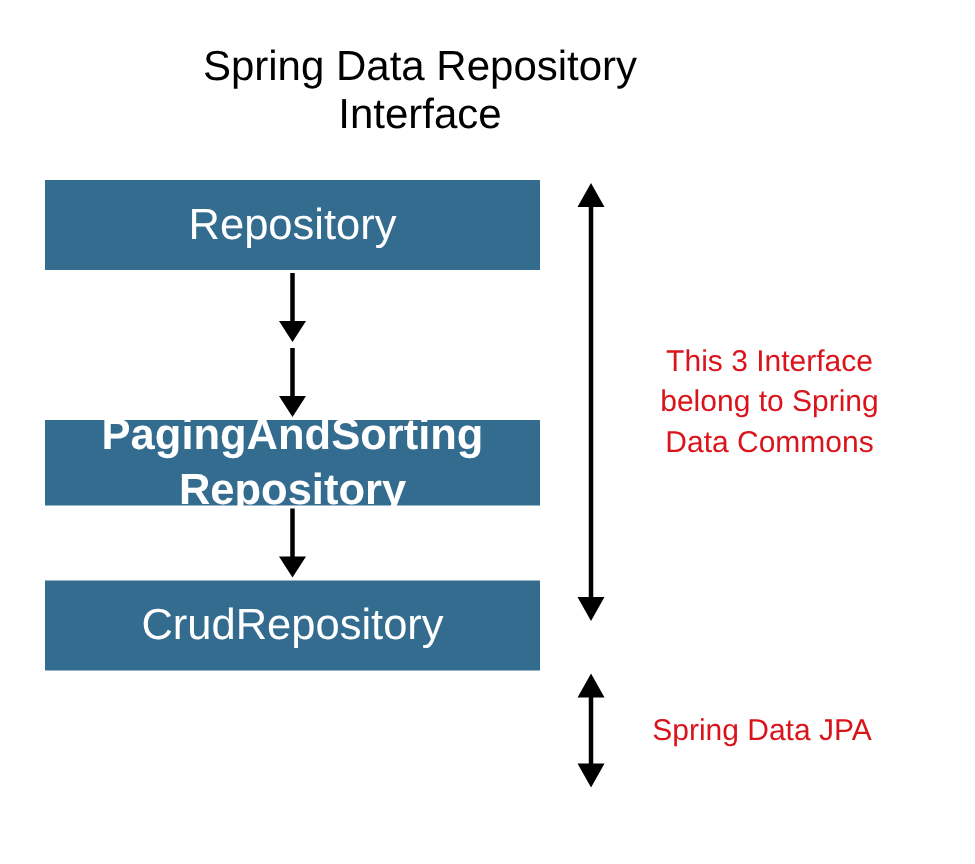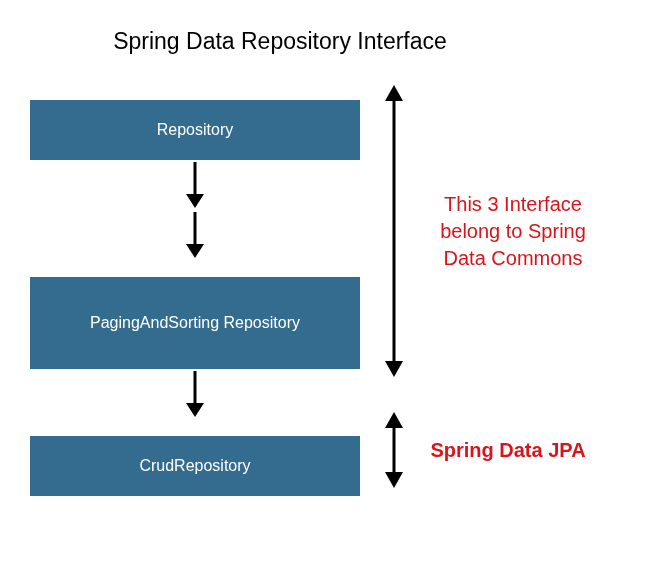--- a/index.html
+++ b/index.html
@@ -5,52 +5,51 @@
     * { box-sizing: border-box; margin: 0; padding: 0; }
     body {
       width: 650px;
       height: 576px;
       background: #ffffff;
       font-family: "Segoe UI", "Helvetica Neue", Arial, sans-serif;
       position: relative;
       padding: 20px 30px;
     }
     .title {
-      font-size: 23px;
+      font-size: 28px;
       font-weight: 500;
       color: #000;
       text-align: center;
       margin: 8px 0 28px 60px;
       width: 380px;
     }
     .diagram-area {
       position: relative;
       display: flex;
       flex-direction: row;
     }
     .boxes-col {
       display: flex;
       flex-direction: column;
       align-items: center;
     }
     .box {
       width: 330px;
       background: #336c8f;
       color: #fff;
-      font-size: 16px;
+      font-size: 29px;
       font-weight: 400;
       display: flex;
       align-items: center;
       justify-content: center;
       text-align: center;
       line-height: 1.25;
-      margin-top: 17px;
     }
     .box-single { height: 60px; }
-    .box-double { height: 92px; padding: 8px 2px; }
+    .box-double { height: 57px; padding: 8px 2px; font-weight: bold; }
     .connector {
       display: flex;
       align-items: center;
       justify-content: center;
       height: 50px;
     }
     .right-col {
       position: absolute;
       left: 348px;
       top: 0;
@@ -128,21 +127,21 @@
       <svg class="bracket-svg" width="32" height="296">
         <line x1="16" y1="16" x2="16" y2="280" stroke="#000" stroke-width="3"></line>
         <polygon points="16,2 7,18 25,18" fill="#000"></polygon>
         <polygon points="16,294 7,278 25,278" fill="#000"></polygon>
       </svg>
       <div class="annotation">This 3 Interface belong to Spring Data Commons</div>
     </div>
 
     <div style="height:32px;"></div>
 
-    <div class="bracket-group" style="height:78px;font-weight:bold;">
+    <div class="bracket-group" style="height:78px;">
       <svg class="bracket-svg" width="32" height="78">
         <line x1="16" y1="14" x2="16" y2="64" stroke="#000" stroke-width="3"></line>
         <polygon points="16,1 7,17 25,17" fill="#000"></polygon>
         <polygon points="16,77 7,61 25,61" fill="#000"></polygon>
       </svg>
       <div class="annotation annotation-small">Spring Data JPA</div>
     </div>
 
   </div>
 

